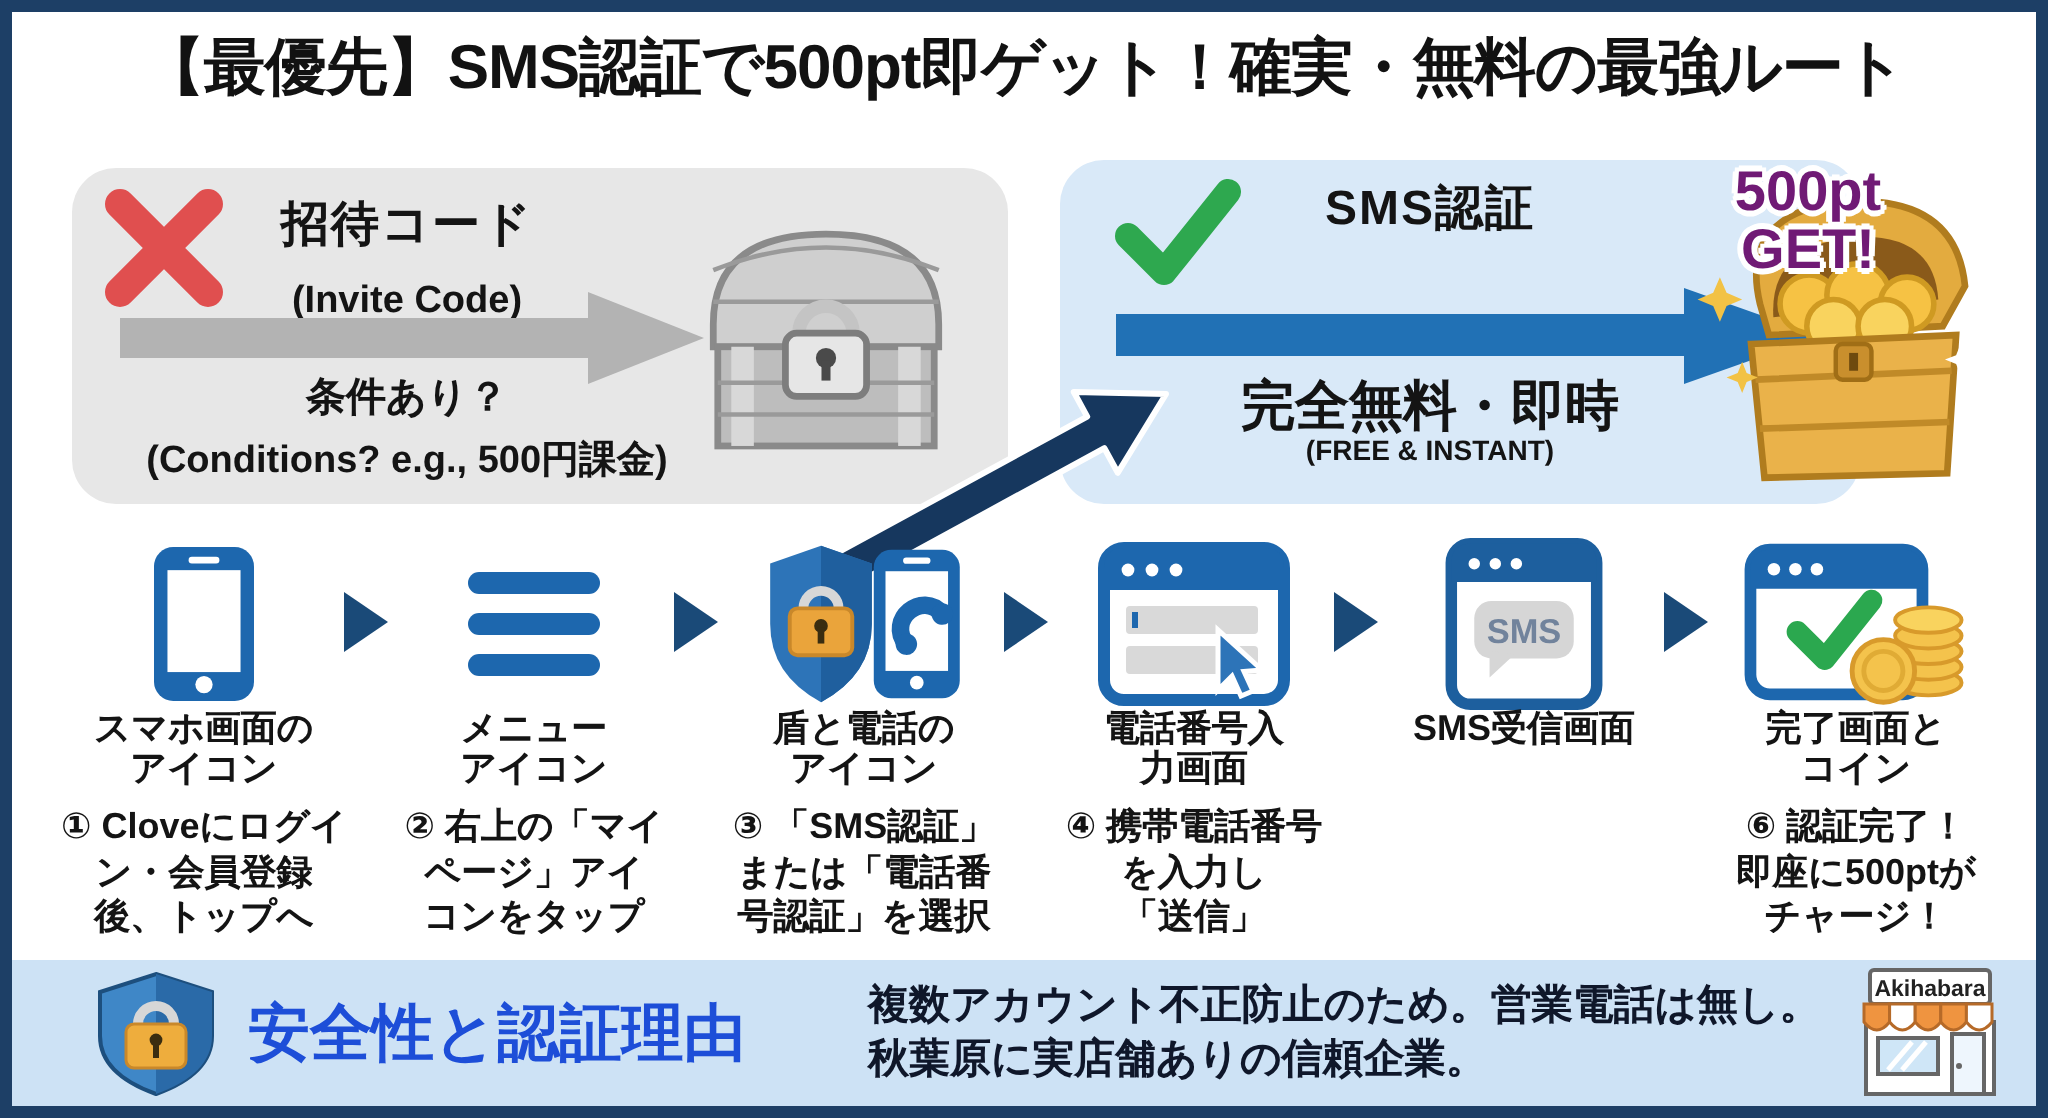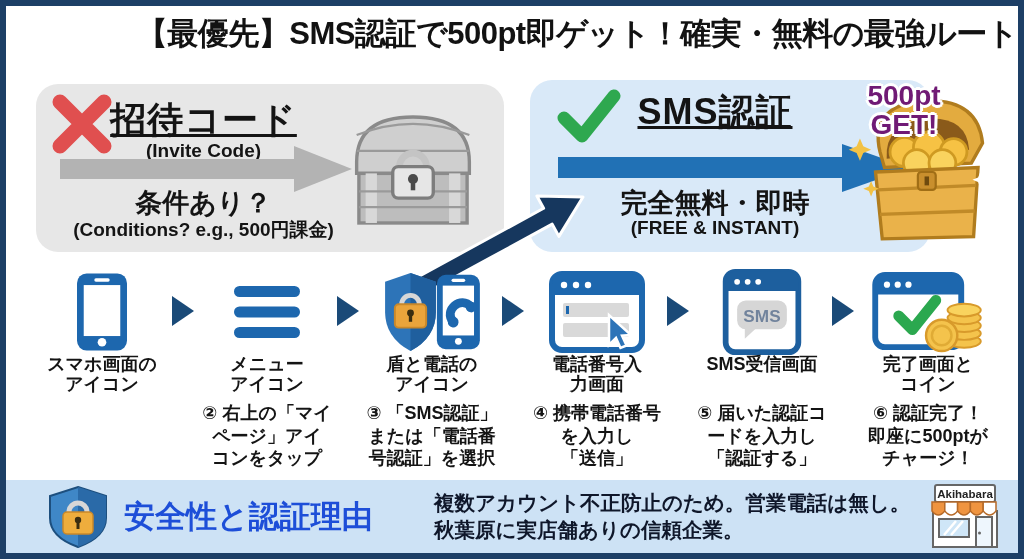--- a/index.html
+++ b/index.html
@@ -2,36 +2,36 @@
 <html><head>
 <meta charset="utf-8">
 <style>
   html,body{margin:0;padding:0;background:#fff;}
   .canvas{
     position:relative;width:1024px;height:559px;box-sizing:border-box;
     background:#ffffff;border:6px solid #1d3f66;overflow:hidden;
     font-family:"Liberation Sans","DejaVu Sans",sans-serif;color:#141414;
   }
   .title{
-    position:absolute;top:7px;left:0;width:100%;text-align:right;
+    position:absolute;top:7px;left:0;width:100%;text-align:center;
     font-size:31px;font-weight:800;letter-spacing:-0.5px;color:#121212;white-space:nowrap;
   }
   .box{position:absolute;border-radius:22px;}
   .box.invite{left:30px;top:78px;width:468px;height:168px;background:#e7e7e7;}
   .box.sms{left:524px;top:74px;width:400px;height:172px;background:#d9e9f8;}
   .ctext{position:absolute;text-align:center;white-space:pre-line;font-weight:800;}
-  .invite .heading,.sms .heading{font-size:36px;letter-spacing:1px;text-decoration:underline;}
+  .invite .heading,.sms .heading{font-size:24px;letter-spacing:1px;}
   .invite .heading{left:0;top:12px;width:335px;}
   .invite .subheading{left:0;top:56px;width:335px;font-size:19px;}
-  .invite .cond{left:0;top:101px;width:335px;font-size:27px;}
+  .invite .cond{left:0;top:101px;width:335px;font-size:20px;}
   .invite .cond-sub{left:0;top:133px;width:335px;font-size:19px;}
   .sms .heading{left:0;top:8px;width:370px;}
   .sms .subheading{left:0;top:52px;width:370px;font-size:19px;}
   .sms .benefit{left:0;top:105px;width:370px;font-size:27px;}
-  .sms .benefit-sub{left:0;top:137px;width:370px;font-size:19px;}
+  .sms .benefit-sub{left:0;top:137px;width:370px;font-size:14px;}
   .reward{
     position:absolute;left:312px;top:2px;width:124px;text-align:center;z-index:3;
     font-size:28px;line-height:1.02;font-weight:800;color:#701a75;white-space:pre-line;
     text-shadow:-2px -2px 0 #fff,2px -2px 0 #fff,-2px 2px 0 #fff,2px 2px 0 #fff,0 3px 0 #fff,3px 0 0 #fff,-3px 0 0 #fff,0 -3px 0 #fff;
   }
   .abs{position:absolute;}
   .step{position:absolute;width:164px;text-align:center;top:264px;}
   .step-icon{height:84px;display:flex;align-items:center;justify-content:center;}
   .step-title{min-height:41px;display:flex;justify-content:center;
     font-size:18px;line-height:1.12;font-weight:800;}
@@ -120,20 +120,23 @@
         <rect x="0" y="0" width="52" height="80" rx="10" fill="#1d67ae"></rect>
         <rect x="7" y="12" width="38" height="53" fill="#ffffff"></rect>
         <rect x="18" y="5" width="16" height="3.5" rx="1.7" fill="#ffffff"></rect>
         <circle cx="26" cy="71.5" r="4.5" fill="#ffffff"></circle>
       </svg>
     </div>
     <div class="step-title">
         <span>スマホ画面の
 アイコン</span>
       </div>
+    <div class="step-desc">① Cloveにログイ
+ン・会員登録
+後、トップへ</div>
   </div>
 
   <div class="step-arrow" style="left:166px"></div>
 
   <div class="step" style="left:179px">
     <div class="step-icon">
       <svg width="66" height="52" viewBox="0 0 66 52">
         <rect x="0" y="0" width="66" height="11" rx="5.5" fill="#1d67ae"></rect>
         <rect x="0" y="20.5" width="66" height="11" rx="5.5" fill="#1d67ae"></rect>
         <rect x="0" y="41" width="66" height="11" rx="5.5" fill="#1d67ae"></rect>
@@ -215,23 +218,20 @@
         <circle cx="27" cy="14.5" r="3" fill="#ffffff"></circle>
         <circle cx="38" cy="14.5" r="3" fill="#ffffff"></circle>
         <rect x="16" y="34" width="52" height="30" rx="9" fill="#d6d6d6"></rect>
         <polygon points="24,60 24,74 37,62" fill="#d6d6d6"></polygon>
         <text x="42" y="56" text-anchor="middle" font-size="18" font-weight="bold" fill="#71839c" font-family="Liberation Sans, sans-serif">SMS</text>
       </svg>
     </div>
     <div class="step-title">
         <span>SMS受信画面</span>
       </div>
-    <div class="step-desc">⑤ 届いた認証コ
-ードを入力し
-「認証する」</div>
   </div>
 
   <div class="step-arrow" style="left:826px"></div>
 
   <div class="step" style="left:840px">
     <div class="step-icon">
       <svg width="112" height="86" viewBox="0 0 112 88">
         <rect x="2" y="6" width="88" height="74" rx="10" fill="#ffffff" stroke="#1d67ae" stroke-width="6"></rect>
         <path d="M2 16 Q2 6 12 6 L80 6 Q90 6 90 16 L90 26 L2 26 Z" fill="#1d67ae"></path>
         <circle cx="14" cy="16" r="3.2" fill="#ffffff"></circle>

